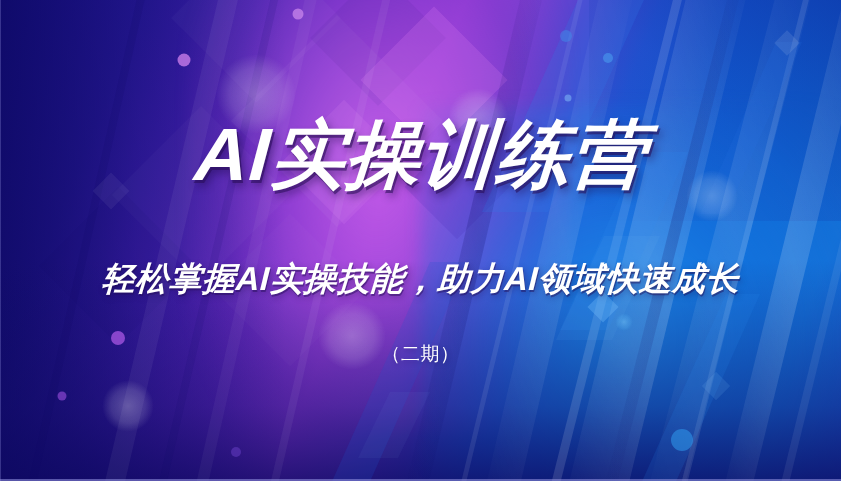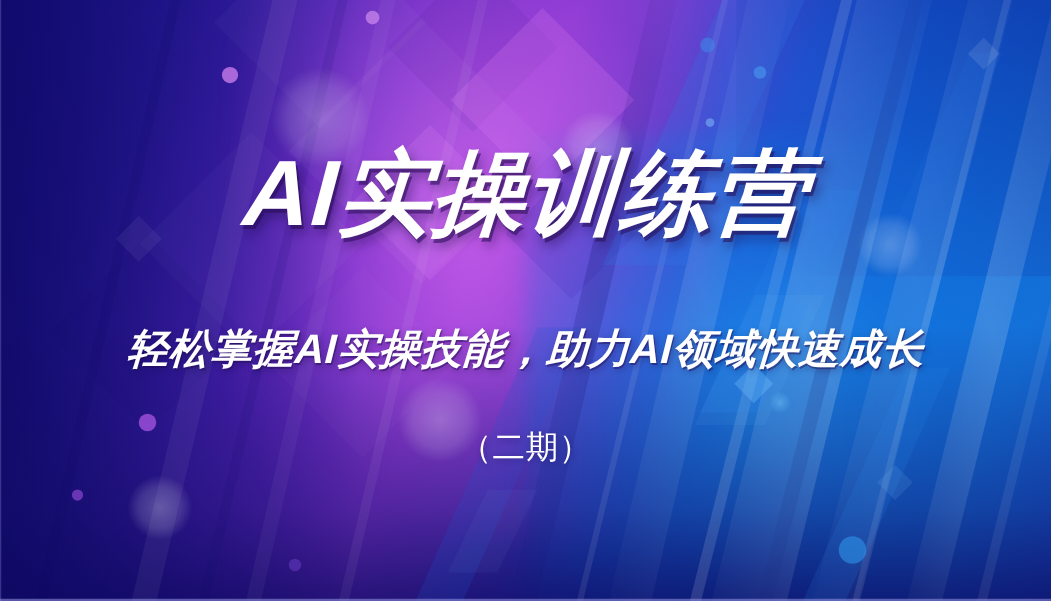--- a/index.html
+++ b/index.html
@@ -170,21 +170,21 @@
   }
 
   .edition {
     margin: 0;
     position: absolute;
     left: 0;
     right: 0;
     top: 344px;
     text-align: center;
     font-family: "Liberation Sans", "DejaVu Sans", sans-serif;
-    font-size: 26px;
+    font-size: 19px;
     line-height: 1.0;
     font-weight: 400;
     font-style: normal;
     color: #ffffff;
     letter-spacing: 0.5px;
     white-space: nowrap;
     text-shadow: 1px 2px 5px rgba(22, 10, 72, 0.40);
   }
 
   

